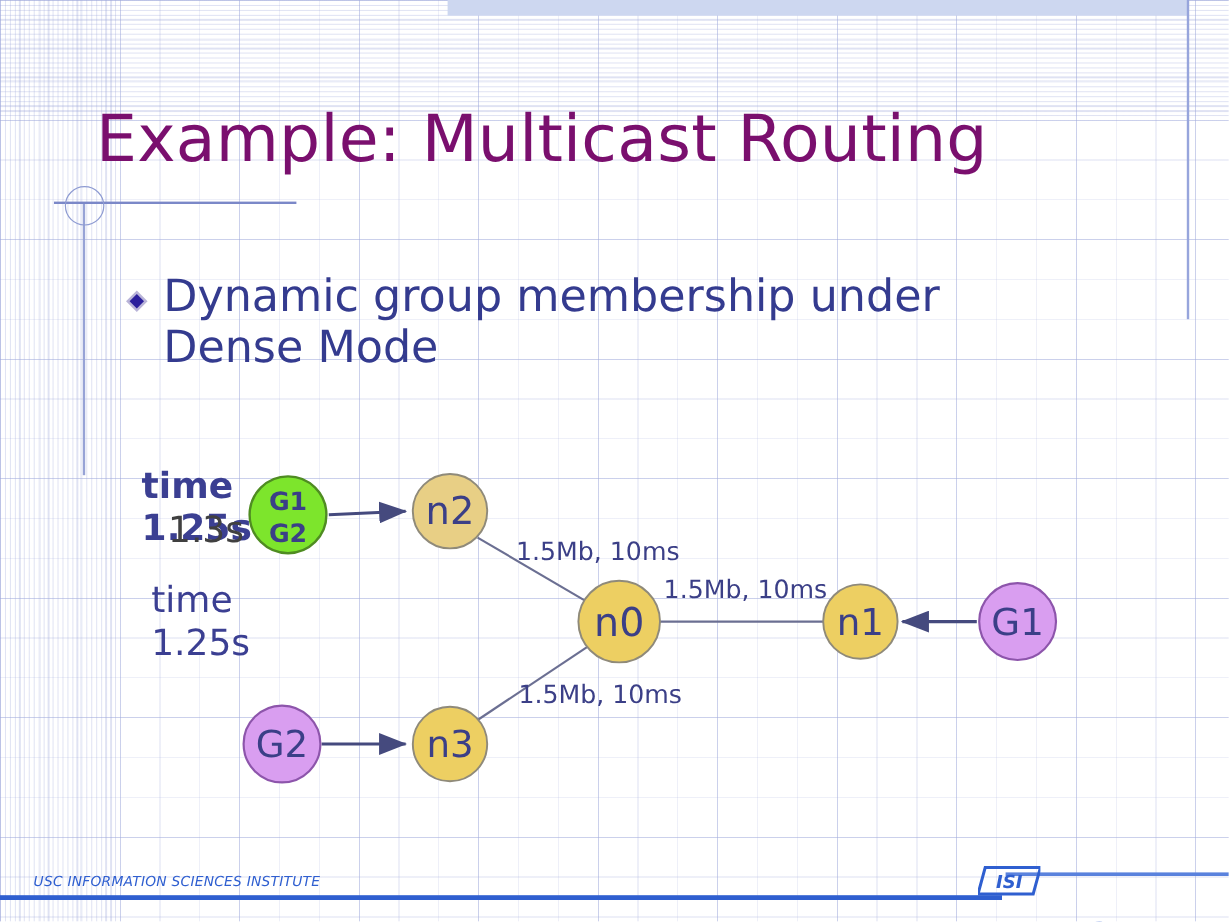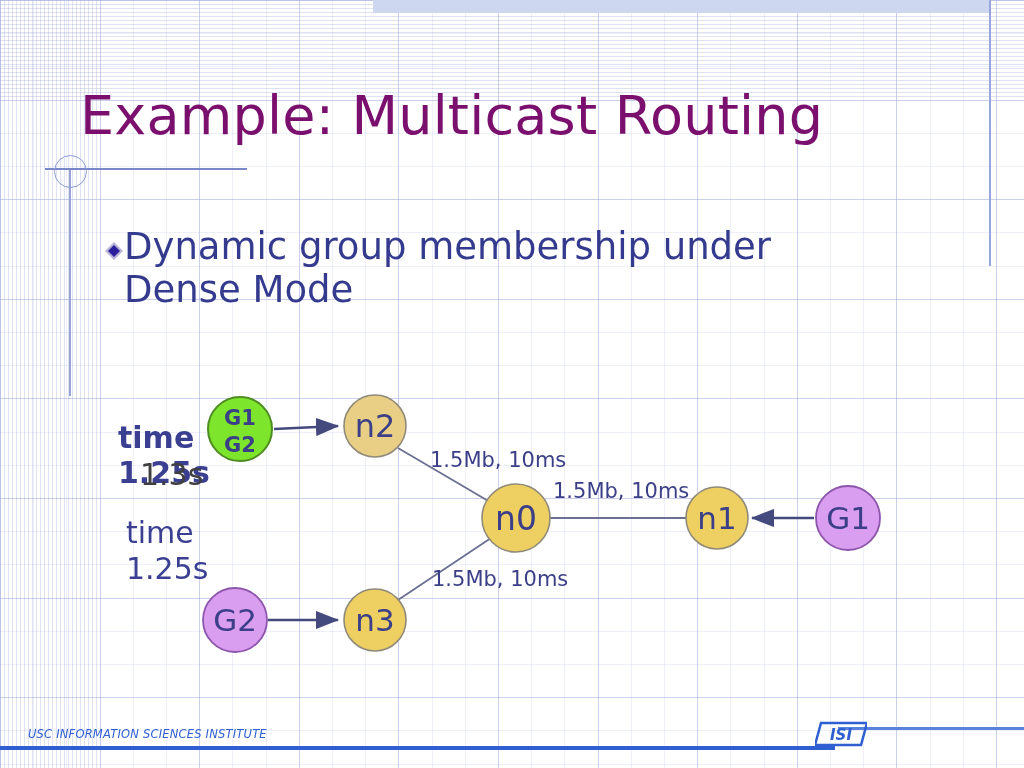--- a/index.html
+++ b/index.html
@@ -33,25 +33,25 @@
   #deco-hline{position:absolute;left:45px;top:168px;width:202px;height:1.5px;background:#7b88c8;}
   #deco-vline{position:absolute;left:69px;top:170px;width:1.5px;height:226px;background:#97a3d6;}
   #deco-circle{position:absolute;left:54px;top:155px;width:31px;height:31px;border:1.5px solid #8e9bd2;border-radius:50%;background:transparent;}
   
   #title{
     position:absolute;left:80px;top:88px;
     font-size:54px;line-height:1.05;color:#7a0f6e;letter-spacing:.2px;
     white-space:nowrap;
   }
   
-  #bullet-row{position:absolute;left:104px;top:225px;width:780px;display:flex;align-items:flex-start;}
+  #bullet-row{position:absolute;left:104px;top:225px;width:780px;display:flex;align-items:flex-start;gap:12px;}
   #bullet-marker{flex:0 0 auto;margin-top:16px;}
   #bullet-text{font-size:37px;line-height:1.17;color:#343b8f;}
   
-  .time-label{position:absolute;color:#3b3f92;white-space:pre-line;margin-top:32px;}
+  .time-label{position:absolute;color:#3b3f92;white-space:pre-line;}
   #time-a{left:118px;top:388px;font-size:30px;line-height:1.17;font-weight:bold;}
   #time-a2{left:140px;top:425px;font-size:30px;line-height:1.17;font-weight:normal;color:#404040;}
   #time-b{left:126px;top:483px;font-size:30px;line-height:1.2;font-weight:normal;}
   
   #diagram{position:absolute;left:0;top:330px;width:1024px;height:370px;}
   #diagram svg{display:block;}
   .nd-label{font-family:"DejaVu Sans","Liberation Sans",sans-serif;fill:#3b3f87;}
   
   #footer-rule{position:absolute;left:0;top:746px;width:835px;height:4px;background:#2f5fd0;}
   #footer-rule2{position:absolute;left:838px;top:727px;width:186px;height:3px;background:#5a82dd;}

